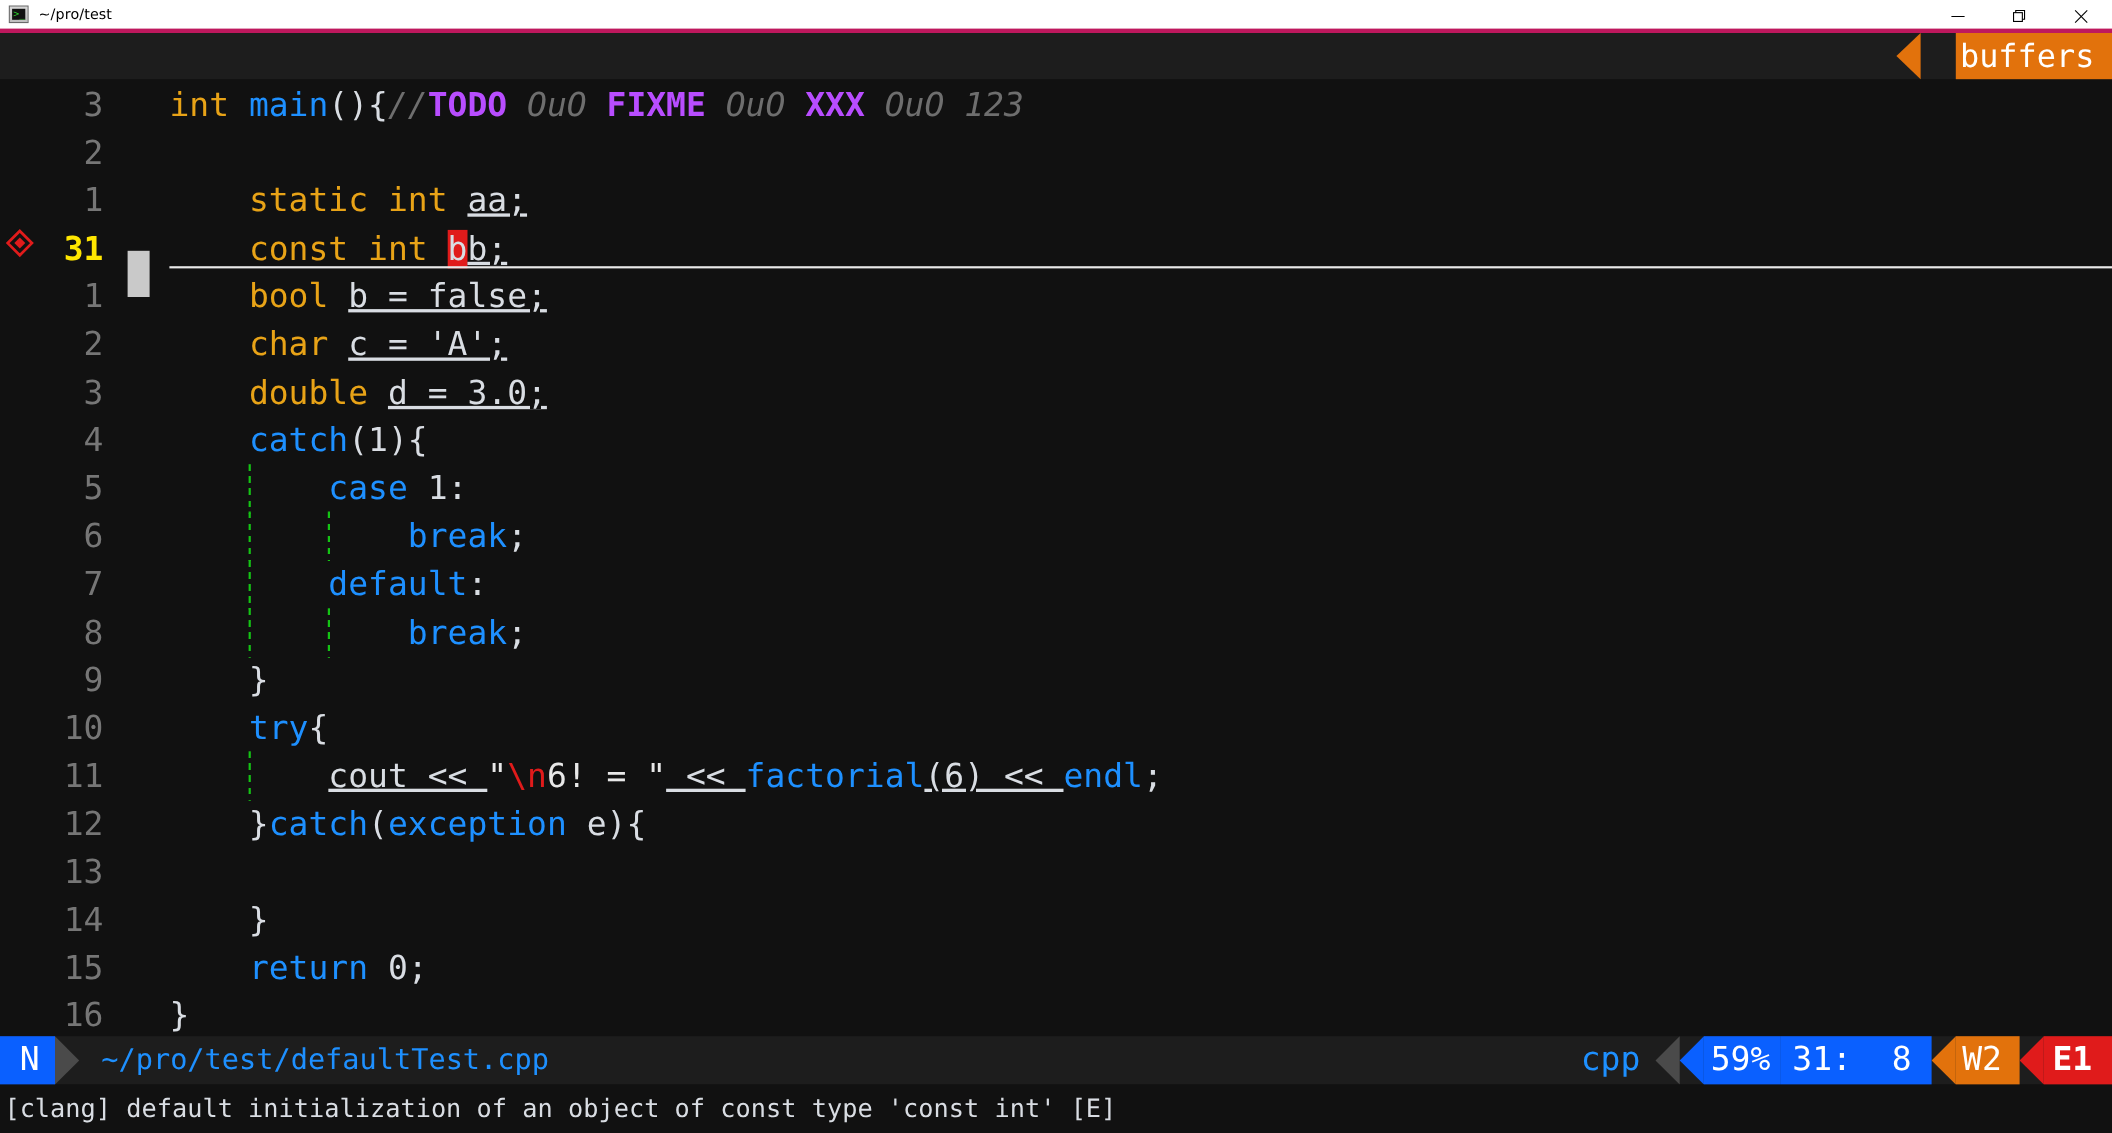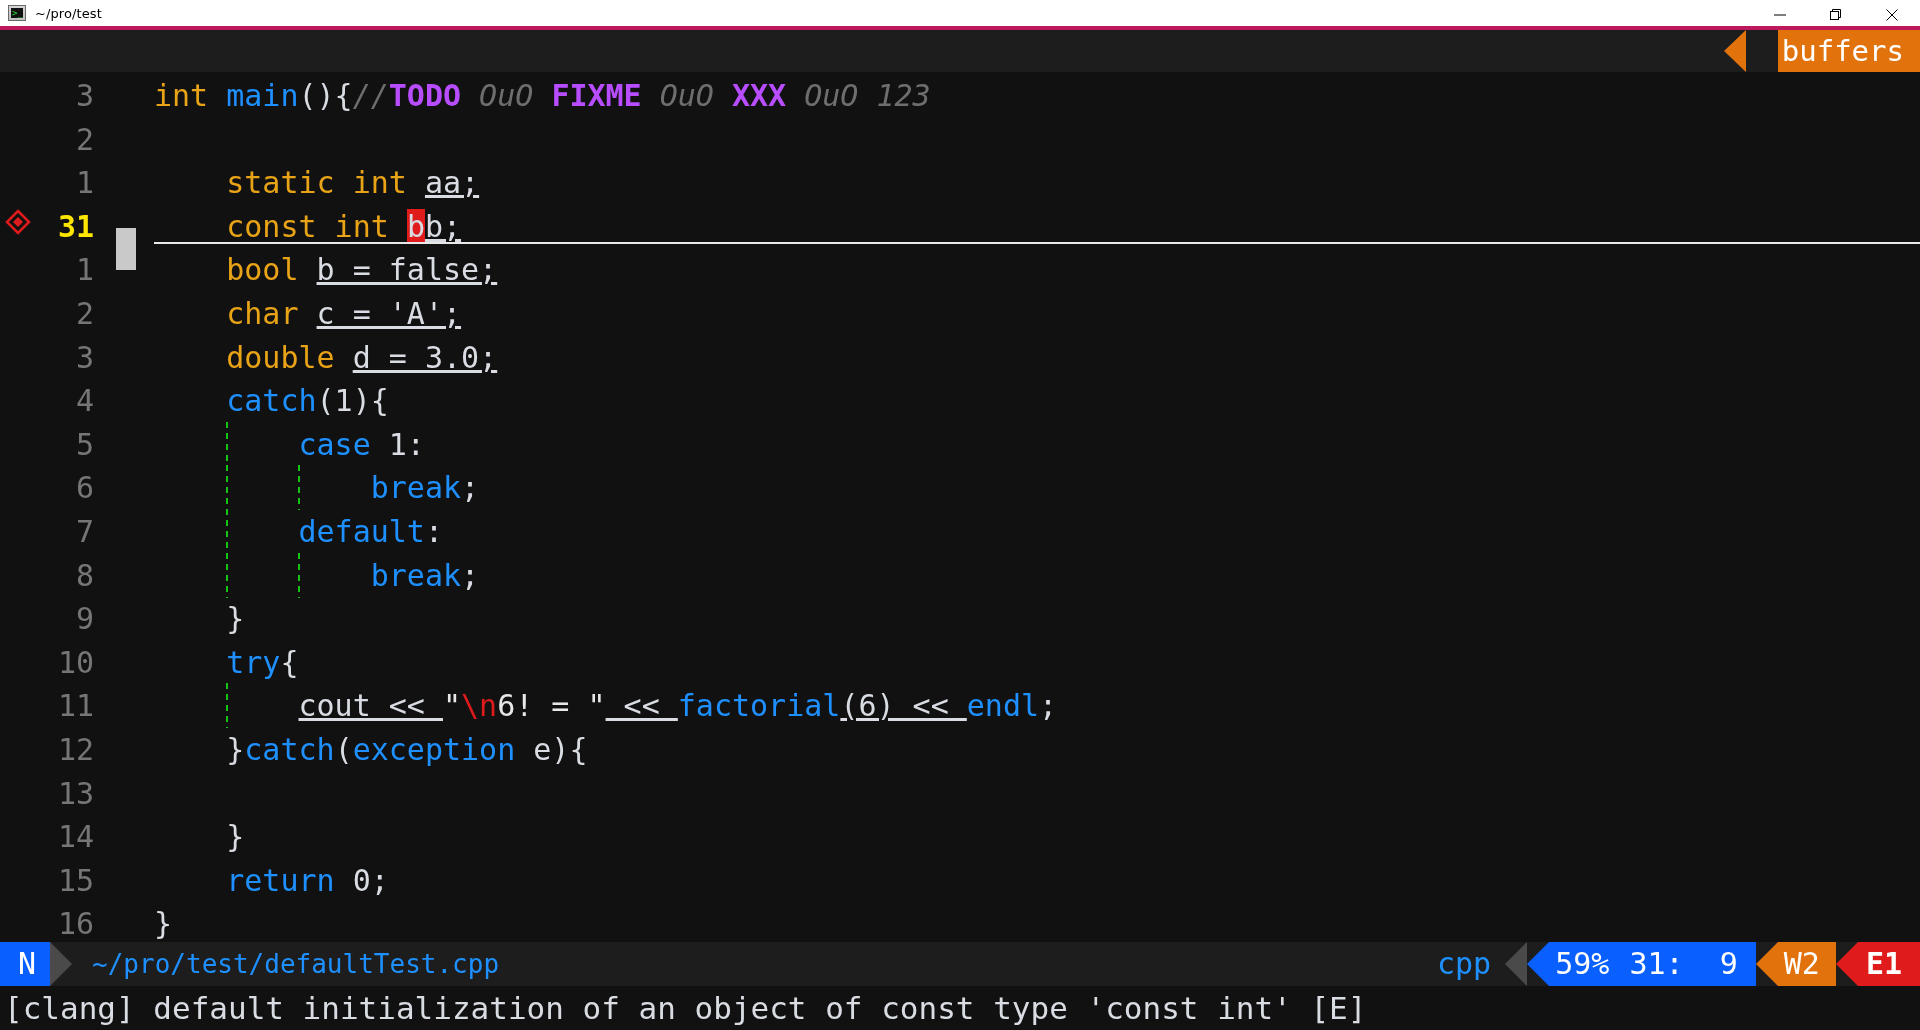--- a/index.html
+++ b/index.html
@@ -213,21 +213,21 @@
   .sl-err {
     background: #e01b1b; color: #ffffff; font-size: 30px;
     line-height: 44px; padding: 0 18px 0 8px; font-weight: bold;
   }
 
   
   .cmdline {
     height: 44px; width: 100%;
     background: #111111;
     color: #d9dde3;
-    font-size: 31px; line-height: 44px;
+    font-size: 23px; line-height: 44px;
     padding-left: 4px;
     white-space: pre;
     font-family: "DejaVu Sans Mono", monospace;
     flex: none;
   }
 </style>
 </head>
 <body>
 
 <div class="titlebar">
@@ -292,21 +292,21 @@
 
   <div class="statusline">
     <div class="sl-mode">N</div>
     <div class="arrow-r"></div>
     <div class="sl-path">~/pro/test/defaultTest.cpp</div>
     <div class="sl-spacer"></div>
     <div class="sl-ft">cpp</div>
     <div class="arrow-l"></div>
     <div class="arrow-l blue"></div>
     <div class="sl-pct">59%</div>
-    <div class="sl-pos">31:  9</div>
+    <div class="sl-pos">31:  8</div>
     <div class="arrow-l orange"></div>
     <div class="sl-warn">W2</div>
     <div class="arrow-l red"></div>
     <div class="sl-err">E1</div>
   </div>
 
   <div class="cmdline">[clang] default initialization of an object of const type 'const int' [E]</div>
 
 </div>
 

